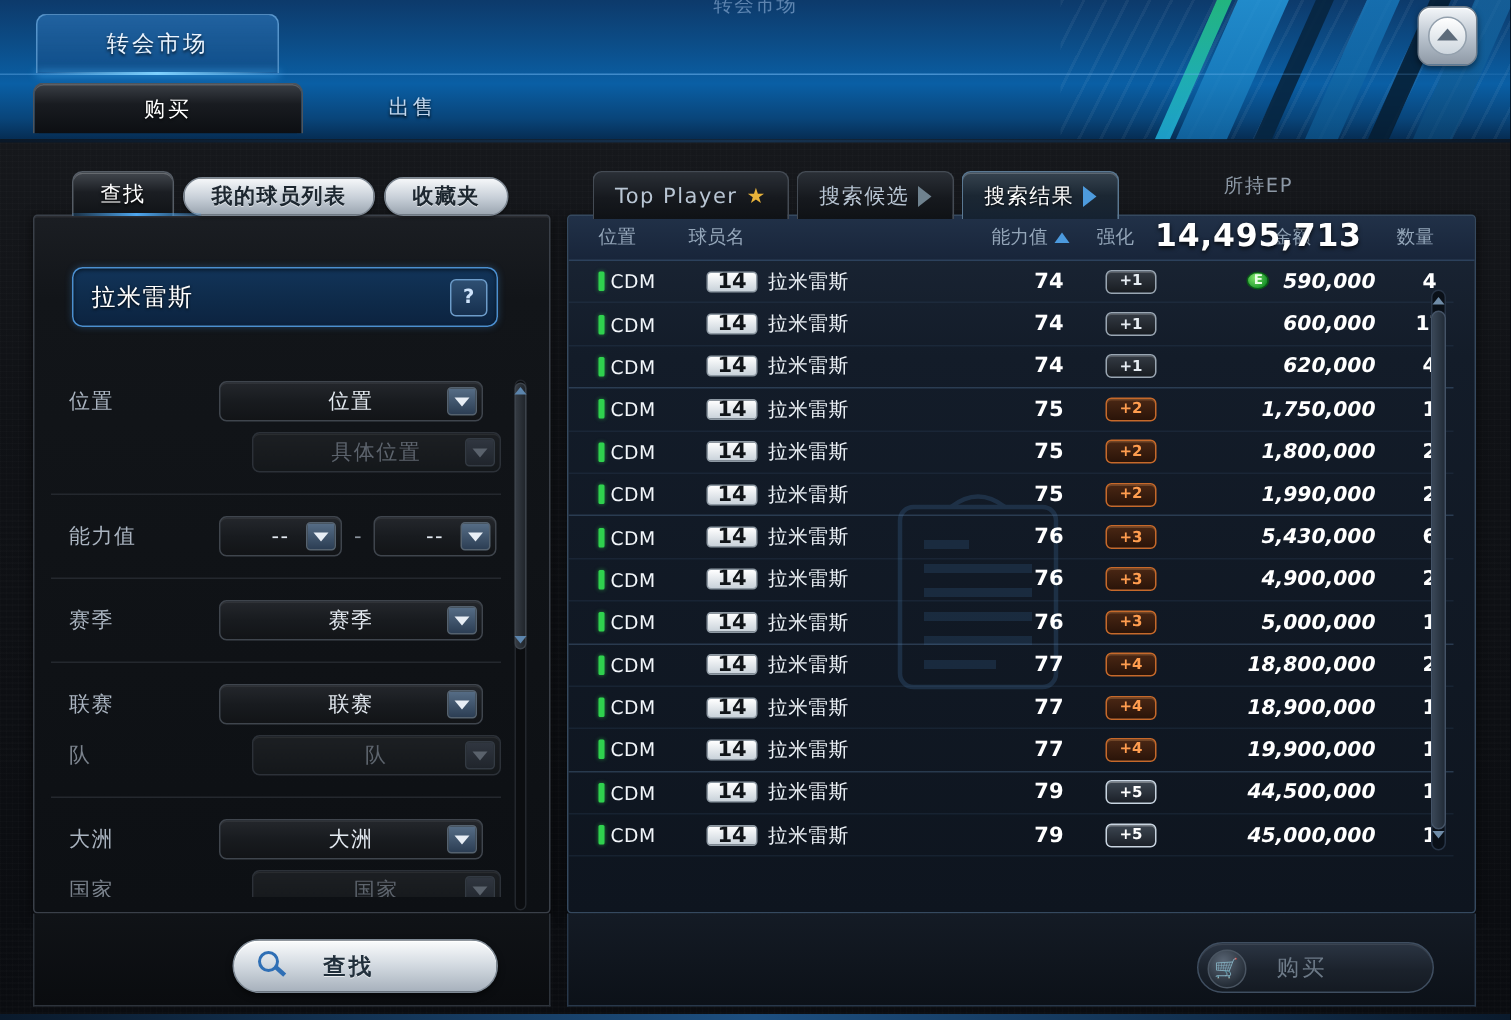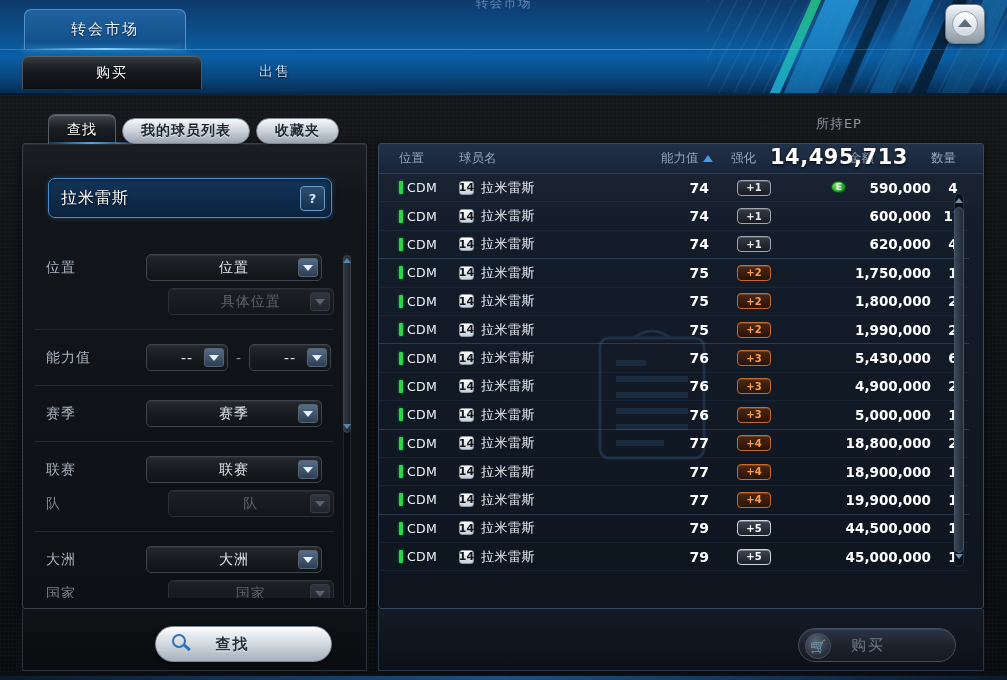--- a/index.html
+++ b/index.html
@@ -274,44 +274,45 @@
     position: relative; height: 28.4px; display: flex; align-items: center;
     border-bottom: 1px solid rgba(70,100,135,.16);
     font-size: 13px; color: #e9eff6;
   }
   .row:nth-child(3n) { border-bottom: 1px solid rgba(90,125,165,.34); }
   .c-pos { position: absolute; left: 20px; display: flex; align-items: center; gap: 4px; }
   .posbar { width: 4px; height: 13px; background: #2fd14e; border-radius: 1px; box-shadow: 0 0 3px rgba(47,209,78,.6);}
   .posname { font-size: 12.5px; color: #f2f6fa; letter-spacing: .3px; }
   .c-name { position: absolute; left: 80px; display: flex; align-items: center; gap: 7px; }
   .numbadge {
-    width: 15px; height: 14px; border-radius: 3px;
+    width: 34px; height: 14px; border-radius: 3px;
     background: linear-gradient(180deg,#ffffff,#c9d2da);
-    color: #101418; font-size: 11px; font-weight: bold;
+    color: #101418; font-size: 14px; font-weight: bold;
     display: flex; align-items: center; justify-content: center;
     border: 1px solid #8e99a3;
+    margin-left: 12px;
   }
   .pname { font-size: 13px; color: #eef3f8; letter-spacing: .5px; }
   .c-ovr { position: absolute; left: 296px; width: 34px; text-align: right; font-size: 14px; font-weight: bold; color:#fff; }
   .c-enh { position: absolute; left: 348px; width: 54px; display: flex; justify-content: center; }
   .enh {
     min-width: 34px; height: 16px; border-radius: 4px; font-size: 10px; font-weight: bold;
     display: flex; align-items: center; justify-content: center; padding: 0 4px;
     border: 1px solid #777; background: linear-gradient(180deg,#2b3038,#14171b);
   }
   .enh.silver { color: #e6ecf2; border-color: #9aa6b2;
                 background: linear-gradient(180deg,#343b44,#181c21);
                 box-shadow: inset 0 1px 0 rgba(255,255,255,.18); }
   .enh.bronze { color: #ff9d4f; border-color: #c6692a;
                 background: linear-gradient(180deg,#4a2714,#2a1409);
                 box-shadow: inset 0 1px 0 rgba(255,180,110,.22); }
   .enh.white  { color: #ffffff; border-color: #c8d4e0;
                 background: linear-gradient(180deg,#3d4752,#1b2028);
                 box-shadow: inset 0 1px 0 rgba(255,255,255,.3); }
-  .c-price { position: absolute; left: 444px; width: 108px; text-align: right; font-size: 13.5px; font-weight: bold; color:#fff; }
+  .c-price { position: absolute; left: 430px; width: 108px; text-align: right; font-size: 13.5px; font-weight: bold; color:#fff;font-style:italic; }
   .c-qty { position: absolute; left: 560px; width: 28px; text-align: center; font-size: 13.5px; font-weight: bold; color:#fff; }
 
   
   .pscroll { position: absolute; left: 952px; top: 193px; width: 14px; height: 374px; z-index: 5;}
   .pt-track { position: absolute; left: 2px; top: 0; width: 10px; height: 374px;
               background: #0a1018; border: 1px solid #273446; border-radius: 6px; }
   .pt-thumb { position: absolute; left: 2px; top: 14px; width: 10px; height: 346px;
               background: linear-gradient(90deg,#3a4757,#222c38); border: 1px solid #44536690;
               border: 1px solid #445366; border-radius: 6px; }
   .pt-cap { position: absolute; left: 1px; width: 12px; height: 12px; }
@@ -499,20 +500,34 @@
 
   <div class="side-footer"></div>
   <div class="btn-find">
     <span class="magnifier">
       <span class="ring"></span>
         <span class="hdl"></span>
     </span>
     <span class="lbl">查找</span>
   </div>
 
+  <div class="rtabs">
+    <div class="rtab">
+      <span>Top Player</span>
+      <span class="star">★</span>
+    </div>
+    <div class="rtab">
+      <span>搜索候选</span>
+      <span class="chev"></span>
+    </div>
+    <div class="rtab active">
+      <span>搜索结果</span>
+      <span class="chev"></span>
+    </div>
+  </div>
 
   <div class="ep-area">
     <span class="ep-label">所持EP</span>
     <span class="ep-value">14,495,713</span>
     <span class="ep-coin">E</span>
   </div>
 
   <div class="panel">
 
     <svg class="watermark" viewBox="0 0 120 140">

